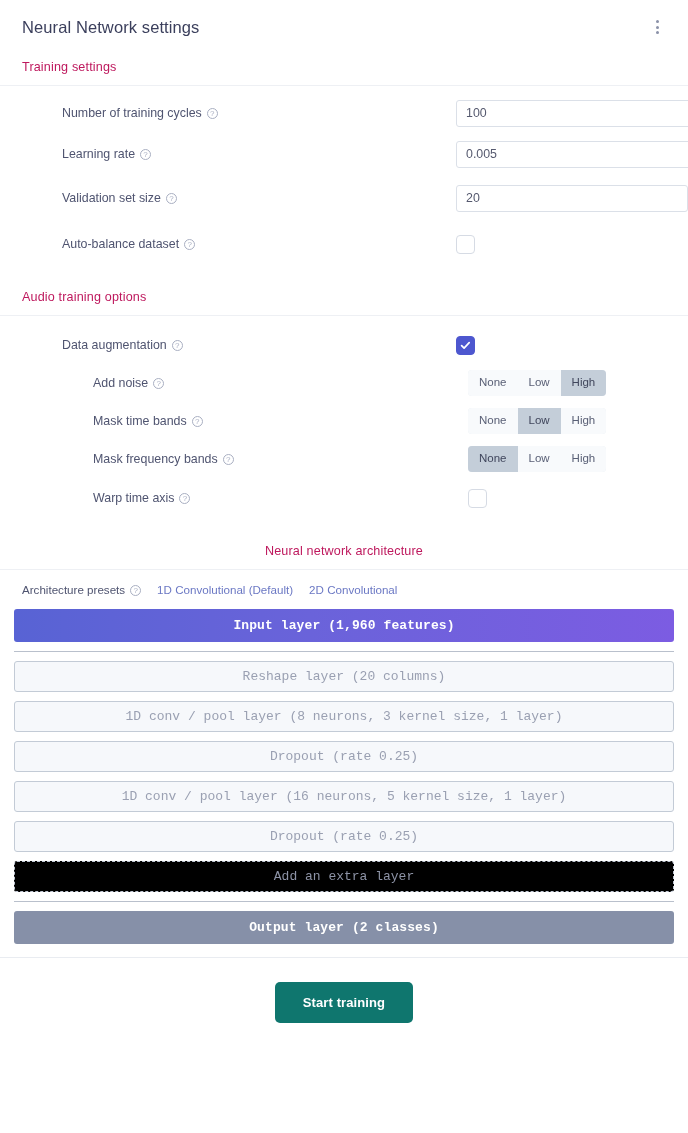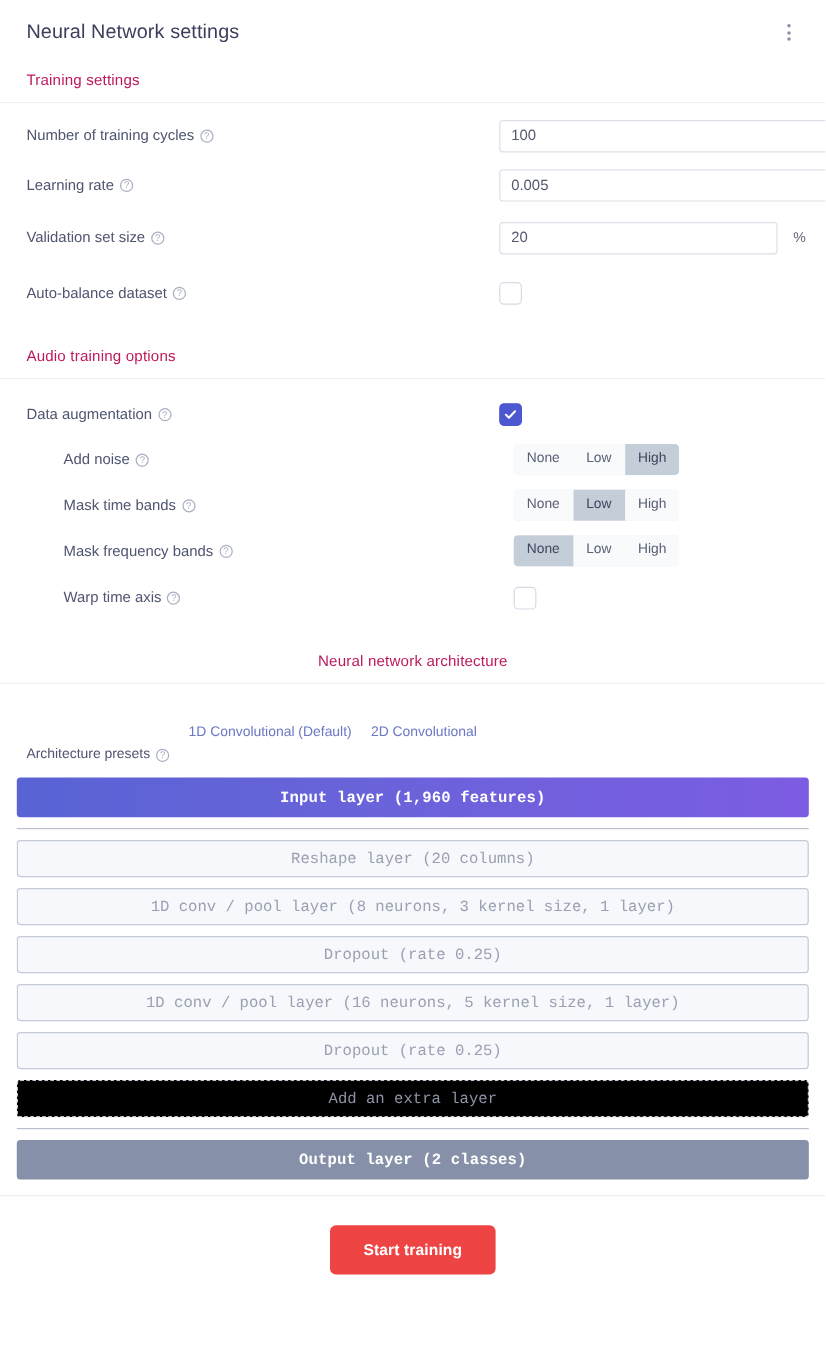--- a/index.html
+++ b/index.html
@@ -30,21 +30,21 @@
     font-size: 12.6px; color: #be185d; font-weight: 400;
     padding: 8px 22px 11px 22px;
     border-bottom: 1px solid #eef0f4;
     letter-spacing: .15px;
   }
   .section-head.arch { padding-top: 14px; }
 
   
   .row {
     display: flex; align-items: center;
-    padding: 0 22px; min-height: 44px;
+    padding: 0 22px; min-height: 44px; margin-left: 40px;
   }
   .row-label {
     font-size: 12.4px; color: #4f5470; flex: 0 0 394px;
     display: flex; align-items: center; gap: 5px;
   }
   .row-label.indent { padding-left: 31px; }
   .row-ctl { flex: 1; display: flex; align-items: center; }
 
   
   .help {
@@ -86,21 +86,21 @@
     font-size: 11.5px; color: #5a6076;
     padding: 6px 11px; min-width: 37px; line-height: 1.15;
   }
   .seg button.sel { background: #c4ced9; color: #40465c; }
 
   
   .presets {
     display: flex; align-items: center; gap: 16px;
     padding: 13px 22px 9px 22px; font-size: 11.6px;
   }
-  .presets .plabel { color: #4f5470; display: flex; align-items: center; gap: 5px; margin-top: 39px; }
+  .presets .plabel { color: #4f5470; display: flex; align-items: center; gap: 5px; }
   .presets a { color: #6b78c4; text-decoration: none; cursor: pointer; }
 
   
   .layers { padding: 4px 14px 0 14px; }
   .layer {
     height: 31px; display: flex; align-items: center; justify-content: center;
     font-size: 13px; border-radius: 3px; margin-bottom: 9px; cursor: pointer; font-family: Liberation Mono, monospace;
   }
   .layer.input {
     color: #fff; font-weight: 600; letter-spacing: .1px; height: 33px;
@@ -116,21 +116,21 @@
   .layer.output {
     background: #8690a8; color: #fff; font-weight: 600; height: 33px;
     letter-spacing: .1px; margin-bottom: 0;
   }
   .hr-line { height: 1px; background: #b9c0cc; margin: 9px 14px; }
   .hr-soft { height: 1px; background: #e9ecf1; margin: 13px 0 0 0; }
 
   
   .footer { display: flex; justify-content: center; padding: 24px 0 0 0; }
   .btn-start {
-    background: #ef4444; color: #fff; border: 0; border-radius: 5px;
+    background: #0f766e; color: #fff; border: 0; border-radius: 5px;
     font-family: "Liberation Sans", sans-serif;
     font-size: 13px; font-weight: 600; padding: 13px 28px; cursor: pointer;
     letter-spacing: .1px;
   }
 </style>
 </head>
 <body>
 
 <div class="page">
 

